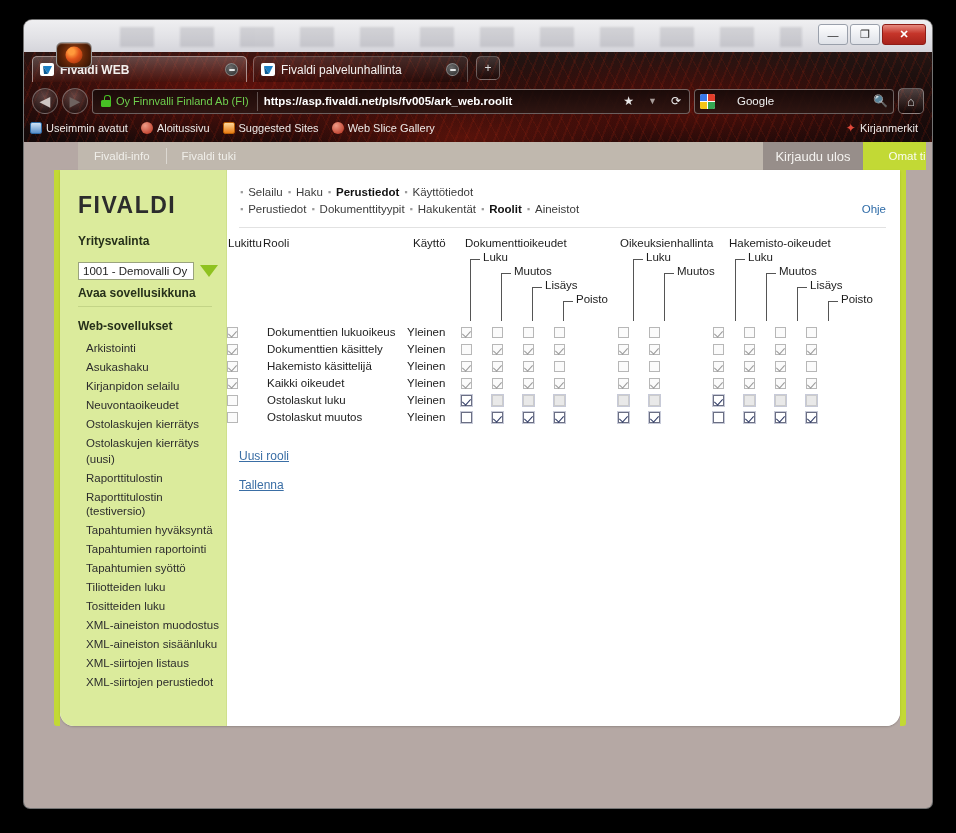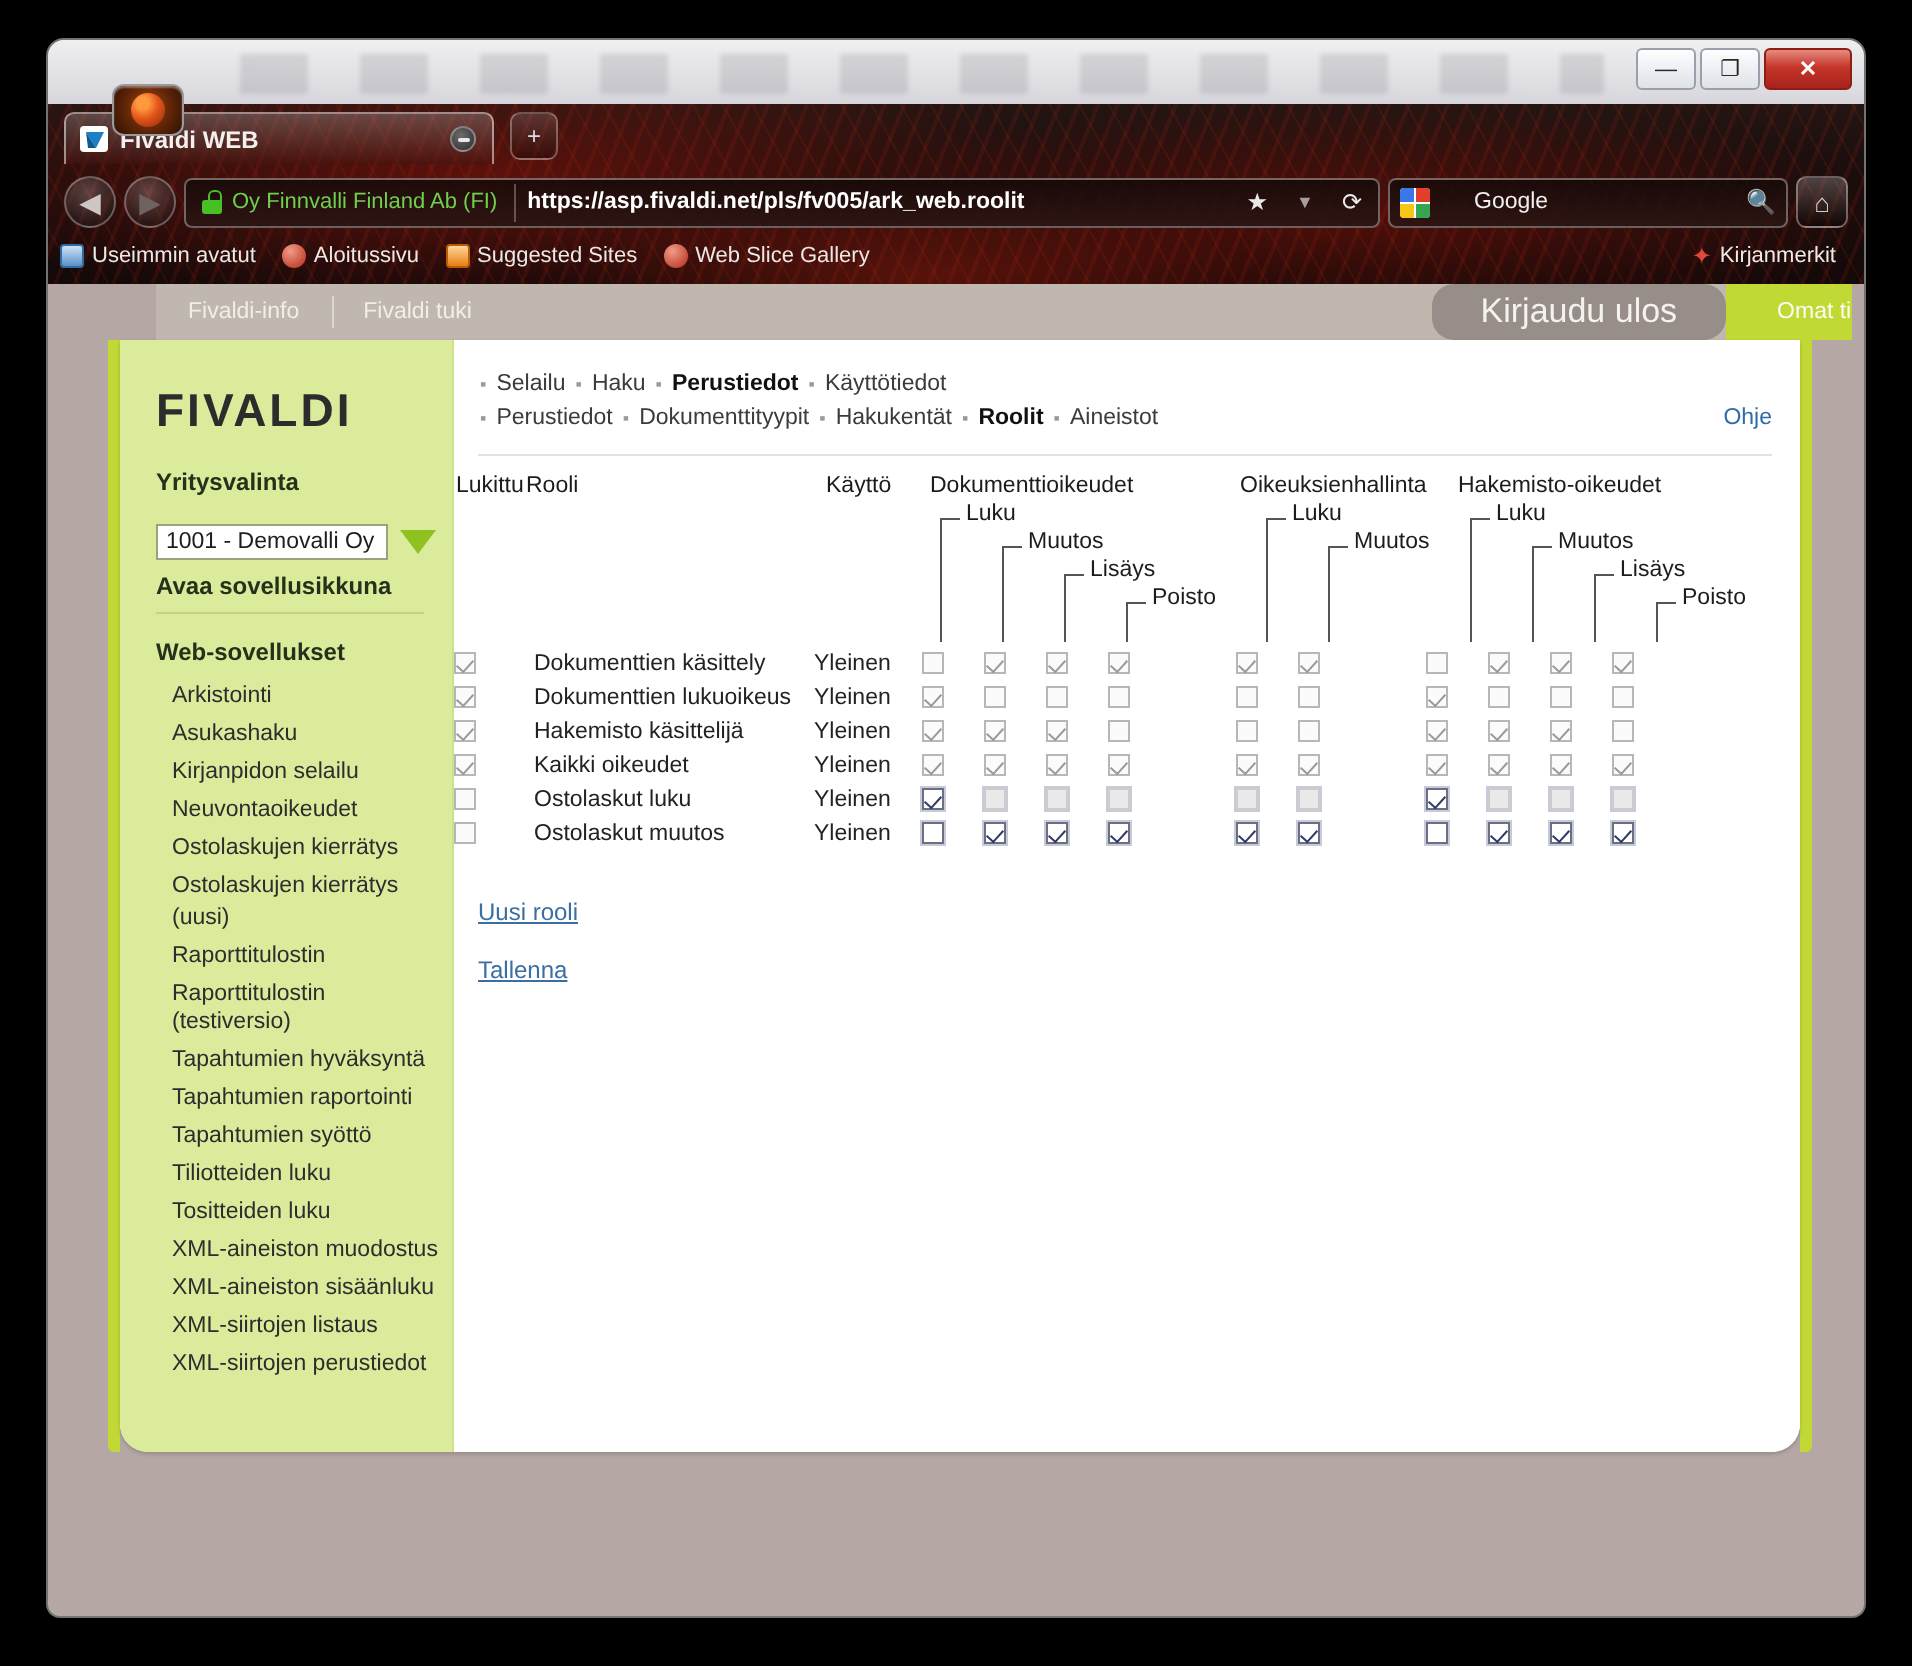--- a/index.html
+++ b/index.html
@@ -192,22 +192,22 @@
   .topnav-item {
     color:#efeee9; font-size:11.5px; padding:0 16px; height:28px;
     display:flex; align-items:center; position:relative;
   }
   .topnav-item + .topnav-item::before{
     content:""; position:absolute; left:0; top:6px; height:16px; width:1px;
     background:rgba(255,255,255,.45);
   }
   .topnav-right { margin-left:auto; display:flex; height:28px; }
   #logout-tab {
-    background:#978e8a; color:#f4f2ef; font-size:17px;
-    padding:0 24px; display:flex;align-items:center;border-radius:11px;
+    background:#978e8a; color:#f4f2ef; font-size:13px;
+    padding:0 12px; display:flex;align-items:center;
   }
   #profile-tab {
     background:#c2d935; color:#fbfdf0; font-size:11.5px;
     padding:0 26px; display:flex;align-items:center;
   }
 
   
   #app-shell {
     position:absolute; left:30px; top:28px; right:26px; bottom:76px;
     border-radius:0 0 14px 14px;
@@ -326,20 +326,30 @@
 
       <div id="tab-strip">
         <div class="tab active tab-w1">
           <span class="tab-fav">
             <svg width="11" height="10" viewBox="0 0 11 10">
                 <path d="M1 1 L10 1 L6 9 Z" fill="#1b7fc4"></path>
                 <path d="M1 1 L6 9 L2 9 Z" fill="#0d5a92"></path>
               </svg>
           </span>
           <span style="flex:1;overflow:hidden;">Fivaldi WEB</span>
+          <span class="tab-close"></span>
+        </div>
+        <div class="tab tab-w2">
+          <span class="tab-fav">
+            <svg width="11" height="10" viewBox="0 0 11 10">
+                <path d="M1 1 L10 1 L6 9 Z" fill="#1b7fc4"></path>
+                <path d="M1 1 L6 9 L2 9 Z" fill="#0d5a92"></path>
+              </svg>
+          </span>
+          <span style="flex:1;overflow:hidden;">Fivaldi palvelunhallinta</span>
           <span class="tab-close"></span>
         </div>
         <div id="tab-list-btn">
           <span>+</span>
         </div>
       </div>
 
       <div id="nav-row">
         <div class="navbtn">
             <span>◀</span>
@@ -513,51 +523,51 @@
             <div class="sub" style="left:552px;top:28px;">Muutos</div>
             <div class="bracket" style="left:570px;top:50px;width:10px;height:34px;"></div>
             <div class="sub" style="left:583px;top:42px;">Lisäys</div>
             <div class="bracket" style="left:601px;top:64px;width:10px;height:20px;"></div>
             <div class="sub" style="left:614px;top:56px;">Poisto</div>
 
             <table class="rights">
               <tbody id="rights-body">
                   <tr>
                     <td class="c-lock"><span class="chk on"></span></td>
-                    <td class="c-role">Dokumenttien käsittely</td>
+                    <td class="c-role">Dokumenttien lukuoikeus</td>
                     <td class="c-use">Yleinen</td>
-                    <td class="cb"><span class="chk"></span></td>
-                    <td class="cb"><span class="chk on"></span></td>
-                    <td class="cb"><span class="chk on"></span></td>
-                    <td class="cb"><span class="chk on"></span></td>
-                    <td class="gap"></td>
-                    <td class="cb"><span class="chk on"></span></td>
-                    <td class="cb"><span class="chk on"></span></td>
-                    <td class="gap"></td>
-                    <td class="cb"><span class="chk"></span></td>
-                    <td class="cb"><span class="chk on"></span></td>
-                    <td class="cb"><span class="chk on"></span></td>
-                    <td class="cb"><span class="chk on"></span></td>
+                    <td class="cb"><span class="chk on"></span></td>
+                    <td class="cb"><span class="chk"></span></td>
+                    <td class="cb"><span class="chk"></span></td>
+                    <td class="cb"><span class="chk"></span></td>
+                    <td class="gap"></td>
+                    <td class="cb"><span class="chk"></span></td>
+                    <td class="cb"><span class="chk"></span></td>
+                    <td class="gap"></td>
+                    <td class="cb"><span class="chk on"></span></td>
+                    <td class="cb"><span class="chk"></span></td>
+                    <td class="cb"><span class="chk"></span></td>
+                    <td class="cb"><span class="chk"></span></td>
                   </tr>
                   <tr>
                     <td class="c-lock"><span class="chk on"></span></td>
-                    <td class="c-role">Dokumenttien lukuoikeus</td>
+                    <td class="c-role">Dokumenttien käsittely</td>
                     <td class="c-use">Yleinen</td>
-                    <td class="cb"><span class="chk on"></span></td>
-                    <td class="cb"><span class="chk"></span></td>
-                    <td class="cb"><span class="chk"></span></td>
-                    <td class="cb"><span class="chk"></span></td>
-                    <td class="gap"></td>
-                    <td class="cb"><span class="chk"></span></td>
-                    <td class="cb"><span class="chk"></span></td>
-                    <td class="gap"></td>
-                    <td class="cb"><span class="chk on"></span></td>
-                    <td class="cb"><span class="chk"></span></td>
-                    <td class="cb"><span class="chk"></span></td>
-                    <td class="cb"><span class="chk"></span></td>
+                    <td class="cb"><span class="chk"></span></td>
+                    <td class="cb"><span class="chk on"></span></td>
+                    <td class="cb"><span class="chk on"></span></td>
+                    <td class="cb"><span class="chk on"></span></td>
+                    <td class="gap"></td>
+                    <td class="cb"><span class="chk on"></span></td>
+                    <td class="cb"><span class="chk on"></span></td>
+                    <td class="gap"></td>
+                    <td class="cb"><span class="chk"></span></td>
+                    <td class="cb"><span class="chk on"></span></td>
+                    <td class="cb"><span class="chk on"></span></td>
+                    <td class="cb"><span class="chk on"></span></td>
                   </tr>
                   <tr>
                     <td class="c-lock"><span class="chk on"></span></td>
                     <td class="c-role">Hakemisto käsittelijä</td>
                     <td class="c-use">Yleinen</td>
                     <td class="cb"><span class="chk on"></span></td>
                     <td class="cb"><span class="chk on"></span></td>
                     <td class="cb"><span class="chk on"></span></td>
                     <td class="cb"><span class="chk"></span></td>
                     <td class="gap"></td>

